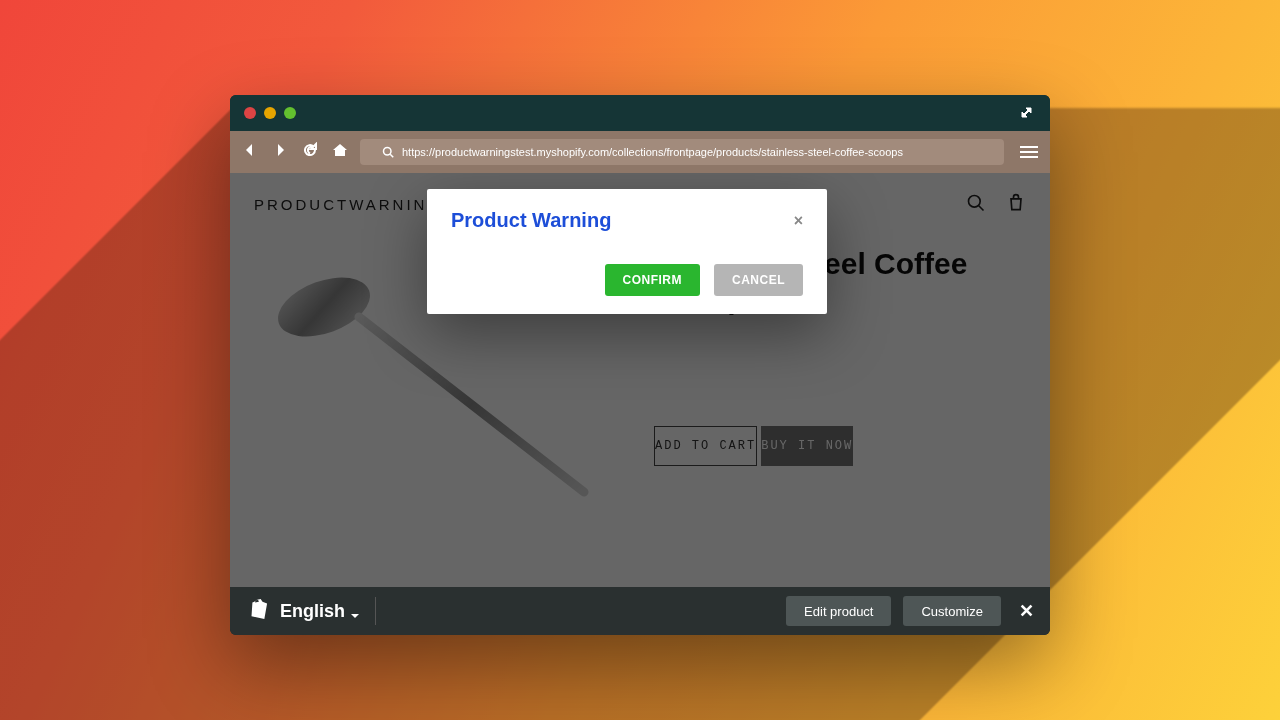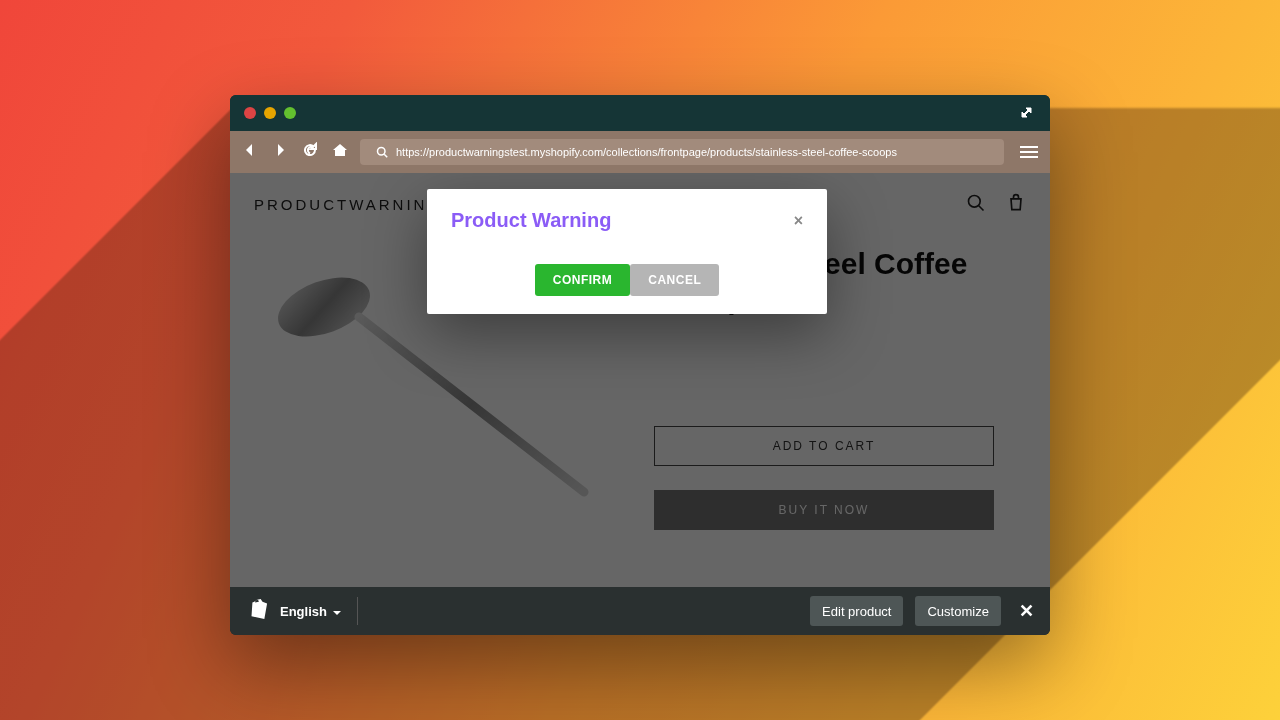--- a/index.html
+++ b/index.html
@@ -33,21 +33,21 @@
   .traffic span{width:12px;height:12px;border-radius:50%;display:block;}
   .red{background:#d44;} .yellow{background:#e6a500;} .green{background:#63c02f;}
   .expand svg{stroke:#fff;fill:#fff;}
 
   
   .addrbar{height:42px;background:#8e7768;display:flex;align-items:center;padding:0 12px;gap:12px;color:#fff;}
   .navicons{display:flex;gap:14px;align-items:center;}
   .navicons svg{width:16px;height:16px;fill:#fff;}
   .url{
     flex:1;height:26px;border-radius:4px;background:#a28b7c;
-    display:flex;align-items:center;padding:0 16px;font-size:11px;gap:8px;
+    display:flex;align-items:center;padding:0 22px;font-size:11px;gap:8px;
   }
   .url svg{width:12px;height:12px;stroke:#fff;fill:none;stroke-width:2;}
   .ham{display:flex;flex-direction:column;gap:3px;margin-left:4px;}
   .ham span{width:18px;height:2px;background:#fff;}
 
   
   .viewport{position:relative;flex:1;background:#fff;overflow:hidden;}
   .shop-header{display:flex;align-items:center;padding:20px 24px 10px;gap:40px;}
   .logo{font-size:15px;font-weight:400;color:#222;letter-spacing:3px;max-width:220px;line-height:1.2;}
   .topnav{display:flex;gap:22px;font-size:14px;color:#333;margin:0 auto;}
@@ -55,52 +55,52 @@
   .topicons svg{width:20px;height:20px;stroke:#222;fill:none;stroke-width:2;}
 
   .product-area{display:flex;padding:0 24px 20px;gap:30px;}
   .product-img{flex:0 0 370px;height:300px;position:relative;}
   .spoon{
     position:absolute;left:10px;top:30px;width:340px;height:260px;
   }
   .spoon svg{width:100%;height:100%;}
   .product-info{flex:1;padding-top:20px;}
   .ptitle{font-size:30px;font-weight:700;color:#111;line-height:1.15;}
-  .actions{margin-top:110px;display:flex;flex-direction:column;gap:24px;width:340px;}
+  .actions{margin-top:110px;display:flex;flex-direction:row;gap:4px;width:340px;font-family:Liberation Mono, monospace;}
   .btn-outline{height:40px;border:1px solid #444;display:flex;align-items:center;justify-content:center;font-size:12px;letter-spacing:2px;color:#333;background:#fff;}
   .btn-solid{height:40px;background:#737373;color:#fff;display:flex;align-items:center;justify-content:center;font-size:12px;letter-spacing:2px;}
 
   
   .darken{position:absolute;inset:0;background:rgba(0,0,0,.6);}
 
   
   .modal{
     position:absolute;left:197px;top:16px;width:400px;background:#fff;border-radius:2px;
     box-shadow:0 20px 60px rgba(0,0,0,.4);
     display:flex;flex-direction:column;
     z-index:5;
   }
   .modal-head{display:flex;align-items:center;justify-content:space-between;padding:20px 24px 14px;}
-  .modal-title{font-size:20px;font-weight:700;color:#8b5cf6;}
+  .modal-title{font-size:20px;font-weight:700;color:#1d4ed8;}
   .modal-close{color:#888;font-size:16px;font-weight:700;cursor:pointer;}
   .modal-body{background:#f3f3f3;padding:18px 24px;font-size:13px;color:#777;line-height:1.5;}
   .modal-body b{color:#666;font-weight:700;}
-  .modal-foot{display:flex;justify-content:center;gap:0;padding:18px 24px;}
+  .modal-foot{display:flex;justify-content:flex-end;gap:14px;padding:18px 24px;}
   .m-btn{height:32px;padding:0 18px;border-radius:3px;font-size:12px;font-weight:700;letter-spacing:.5px;display:flex;align-items:center;justify-content:center;cursor:pointer;}
   .confirm{background:#2ab62f;color:#fff;}
   .cancel{background:#b5b5b5;color:#fff;}
 
   
   .adminbar{height:48px;background:#2a3030;display:flex;align-items:center;padding:0 16px;color:#fff;gap:12px;}
   .shoplogo svg{width:22px;height:24px;fill:#fff;}
-  .lang{display:flex;align-items:flex-end;gap:6px;font-size:13px;font-weight:700;}
+  .lang{display:flex;align-items:flex-end;gap:6px;font-size:18px;font-weight:700;}
   .lang:after{content:"";border:4px solid transparent;border-top-color:#fff;margin-top:5px;}
   .adminbar .divider{width:1px;height:28px;background:#555;margin:0 4px;}
   .adminbar .spacer{flex:1;}
-  .a-btn{background:#4e5656;border-radius:3px;height:30px;padding:0 12px;font-size:13px;display:flex;align-items:center;cursor:pointer;}
+  .a-btn{background:#4e5656;border-radius:3px;height:30px;padding:0 18px;font-size:13px;display:flex;align-items:center;cursor:pointer;}
   .a-close{font-size:18px;font-weight:700;cursor:pointer;margin-left:6px;}
 </style>
 </head>
 <body>
 
 <div class="bg"></div>
 <div class="shadow"></div>
 
 <div class="browser">
 

